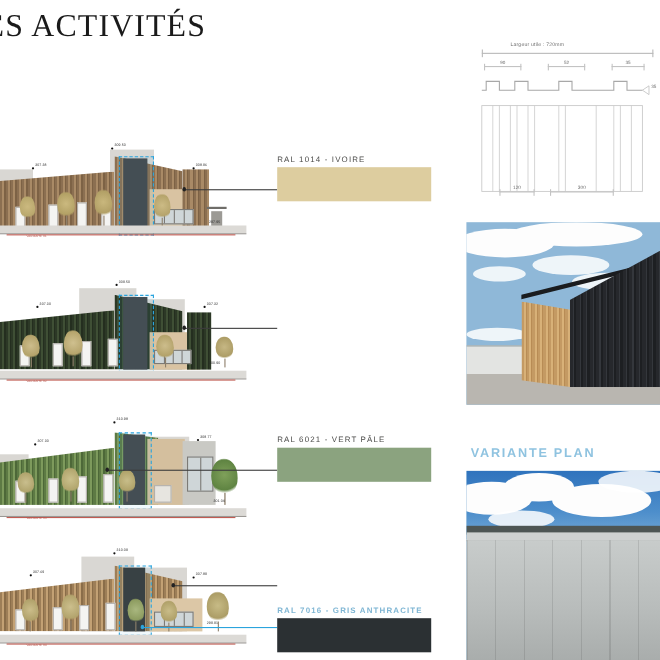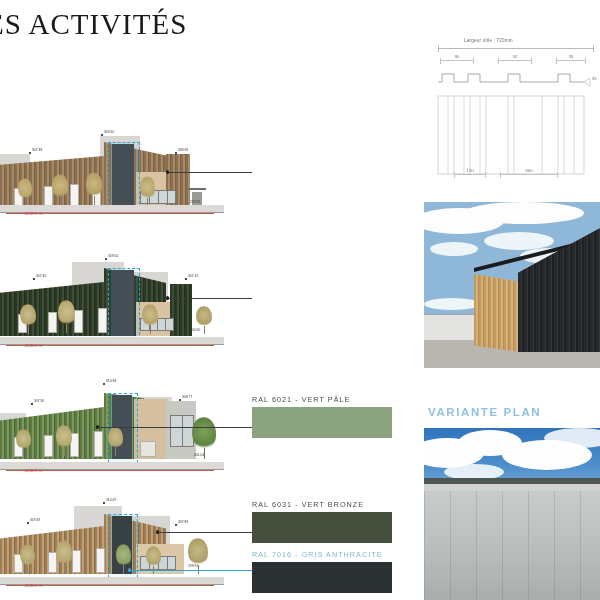--- a/index.html
+++ b/index.html
@@ -65,21 +65,21 @@
   .leader{position:absolute;height:1px;background:#3c3c3c;}
   .leader .pt{position:absolute;left:0;top:-1.6px;width:3.2px;height:3.2px;border-radius:50%;background:#222;}
 
   
   .swatch-group{position:absolute;left:252px;}
   .swatch-label{
     font-size:7.2px;letter-spacing:1.05px;color:#4a4a48;
     font-family:"Liberation Sans", sans-serif;white-space:nowrap;
     margin-bottom:3px;
   }
-  .swatch-label.blue{color:#7fb6d4;}
+  .swatch-label.blue{color:#7fb6d4;font-weight:bold;}
   .swatch-chip{width:140px;height:31px;}
   .swatch-chip.clipped{width:82px;}
   .sliver{
     position:absolute;left:118px;top:11px;width:7px;height:31px;
     border-radius:40% 10% 10% 40%;
   }
 
   
   .right-title{
     position:absolute;font-family:"Liberation Sans", sans-serif;
@@ -430,31 +430,31 @@
 
       <div class="leader" style="left:156px;top:40px;width:96px;">
         <i class="pt"></i>
       </div>
       <div class="leader" style="left:128px;top:78px;width:124px;background:#2ba4dd;">
         <i class="pt" style="background:#2ba4dd"></i>
       </div>
     </div>
   </div>
 
+  <div class="swatch-group" style="top:140px;">
+    <div class="swatch-label">RAL 1014  -  IVOIRE</div>
+    <div class="swatch-chip" style="background:#ddcd9f"></div>
+  </div>
 
 
   <div class="swatch-group" style="top:395px;">
     <div class="swatch-label">RAL 6021 - VERT PÂLE</div>
     <div class="swatch-chip" style="background:#8ba37f"></div>
   </div>
 
-  <div class="swatch-group" style="top:500px;">
-    <div class="swatch-label">RAL 6031 - VERT BRONZE</div>
-    <div class="swatch-chip" style="background:#454d3d"></div>
-  </div>
 
   <div class="swatch-group" style="top:550px;">
     <div class="swatch-label blue">RAL 7016 - GRIS ANTHRACITE</div>
     <div class="swatch-chip" style="background:#2b3033"></div>
   </div>
 
 
   <div class="tech">
     <div class="dimtop"></div>
     <div class="dimtop-label">Largeur utile : 720mm</div>

